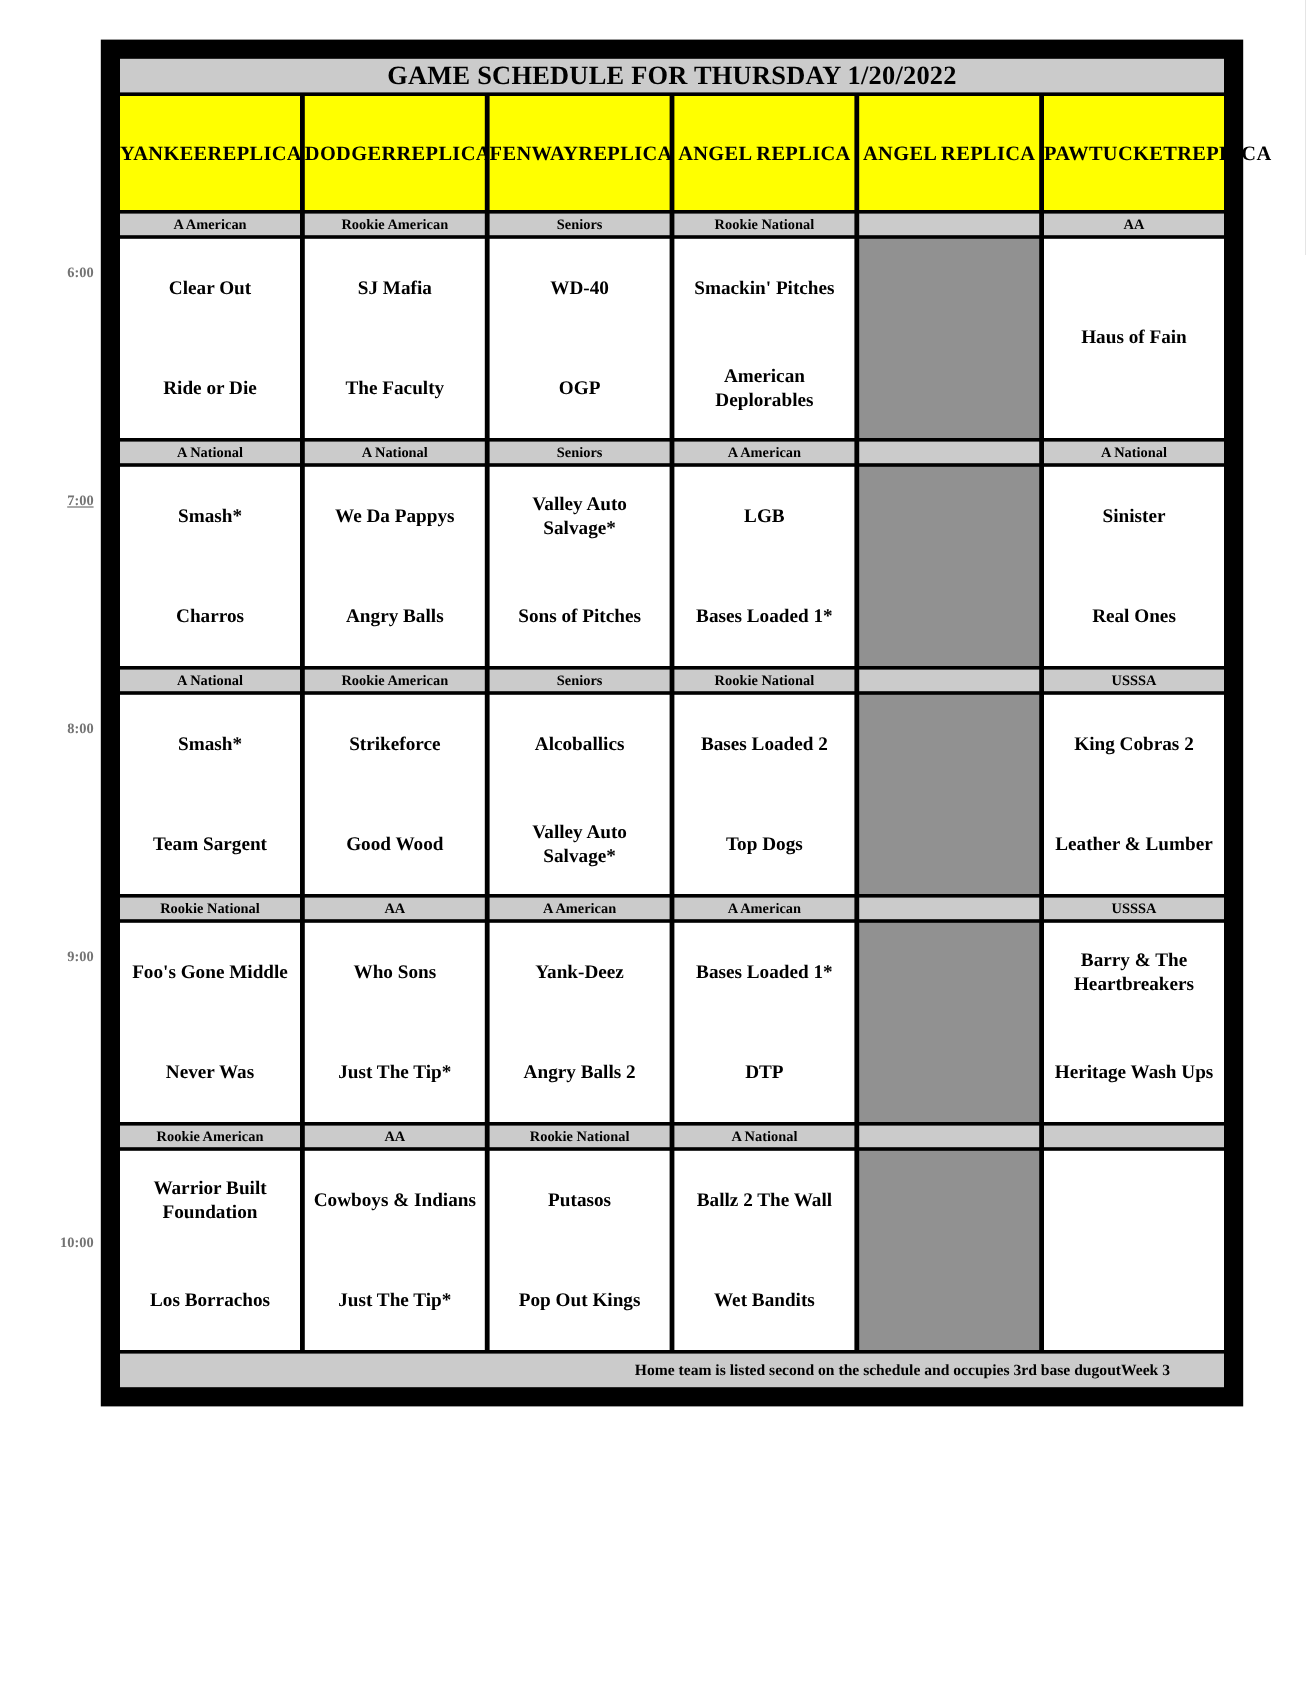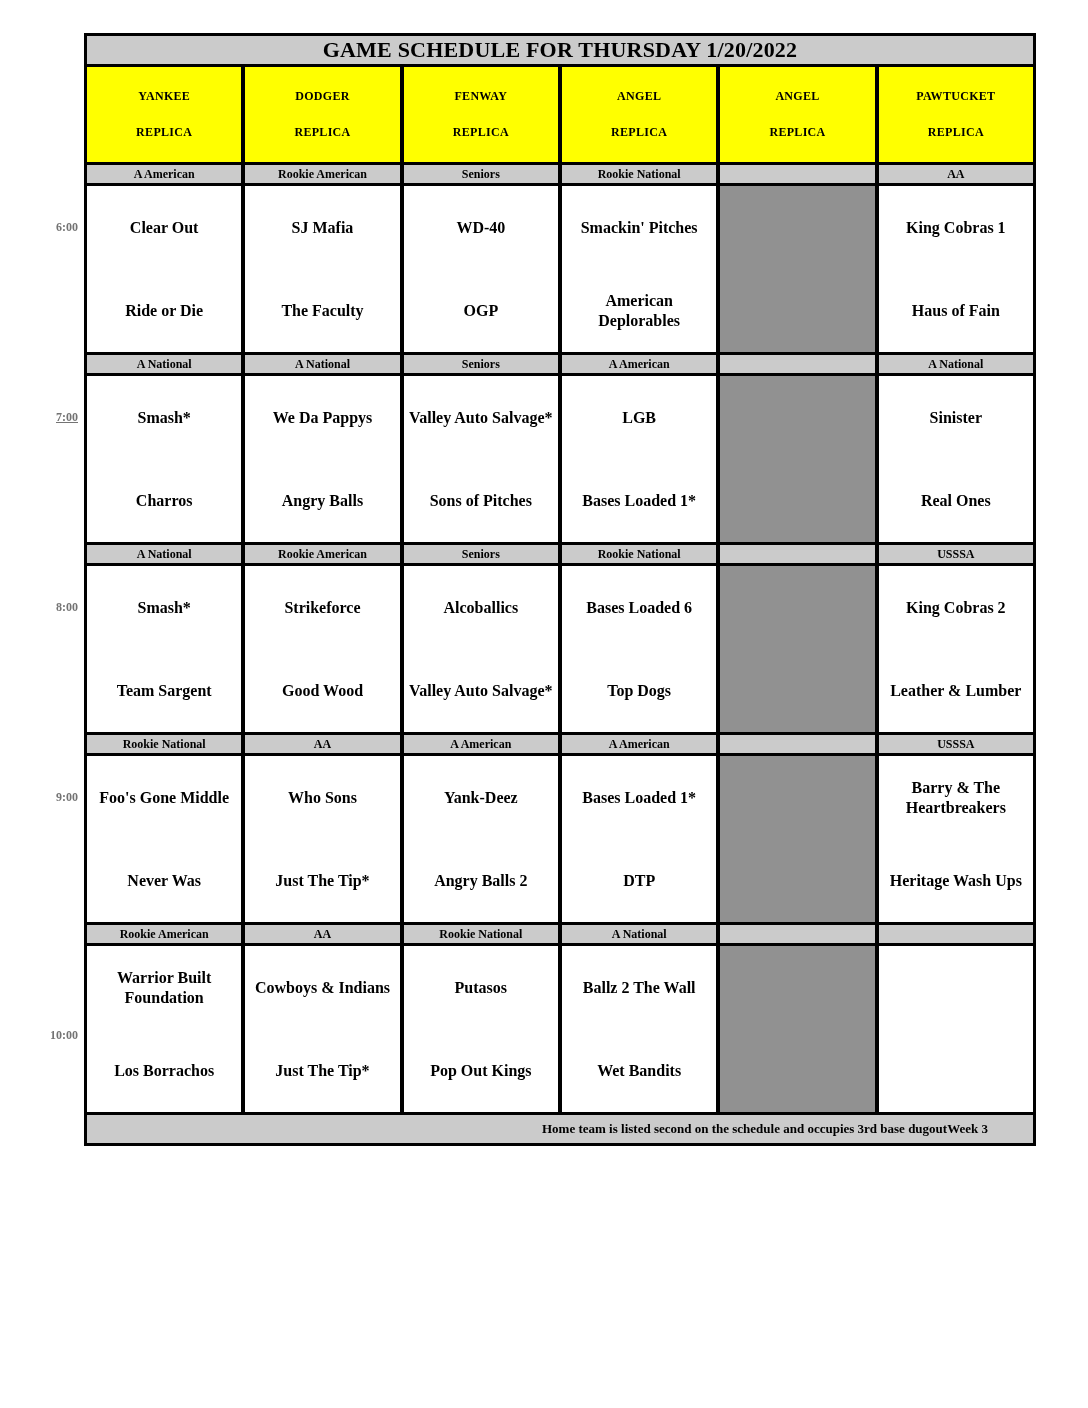--- a/index.html
+++ b/index.html
@@ -26,38 +26,38 @@
     font-size:12px;font-weight:bold;line-height:16px;
     color:#737373;
   }
   
   .grid{
     position:absolute;left:84px;top:33px;width:952px;
     display:grid;
     grid-template-columns:repeat(6,1fr);
     grid-template-rows:28px 95px repeat(5,18px 166px) 28px;
     column-gap:4px;row-gap:3px;
-    padding:3px;
+    padding:16px;
     background:var(--border);
     box-sizing:border-box;
   }
   .cell{background:var(--cell-bg);min-width:0;}
   .title{
     grid-column:1 / -1;
     background:var(--band-bg);
     text-align:center;
     font-size:22px;font-weight:bold;line-height:28px;
     letter-spacing:0.2px;
     white-space:nowrap;
   }
   .head{
     background:var(--header-bg);
-    display:flex;flex-direction:column;
+    display:flex;flex-direction:row;
     justify-content:space-evenly;align-items:center;
-    font-size:12px;font-weight:bold;
+    font-size:17px;font-weight:bold;
     text-align:center;
     letter-spacing:0.3px;
   }
   .band{
     background:var(--band-bg);
     font-size:12px;font-weight:bold;line-height:18px;
     text-align:center;
     white-space:nowrap;overflow:hidden;
   }
   .body{
@@ -141,21 +141,20 @@
       <div class="cell body">
         <div class="team">WD-40</div>
         <div class="team">OGP</div>
       </div>
       <div class="cell body">
         <div class="team">Smackin' Pitches</div>
         <div class="team">American Deplorables</div>
       </div>
       <div class="cell body blocked"></div>
       <div class="cell body">
-        <div class="team">King Cobras 1</div>
         <div class="team">Haus of Fain</div>
       </div>
       <div class="cell band">A National</div>
       <div class="cell band">A National</div>
       <div class="cell band">Seniors</div>
       <div class="cell band">A American</div>
       <div class="cell band"></div>
       <div class="cell band">A National</div>
       <div class="cell body">
         <div class="team">Smash*</div>
@@ -190,21 +189,21 @@
       </div>
       <div class="cell body">
         <div class="team">Strikeforce</div>
         <div class="team">Good Wood</div>
       </div>
       <div class="cell body">
         <div class="team">Alcoballics</div>
         <div class="team">Valley Auto Salvage*</div>
       </div>
       <div class="cell body">
-        <div class="team">Bases Loaded 6</div>
+        <div class="team">Bases Loaded 2</div>
         <div class="team">Top Dogs</div>
       </div>
       <div class="cell body blocked"></div>
       <div class="cell body">
         <div class="team">King Cobras 2</div>
         <div class="team">Leather &amp; Lumber</div>
       </div>
       <div class="cell band">Rookie National</div>
       <div class="cell band">AA</div>
       <div class="cell band">A American</div>

